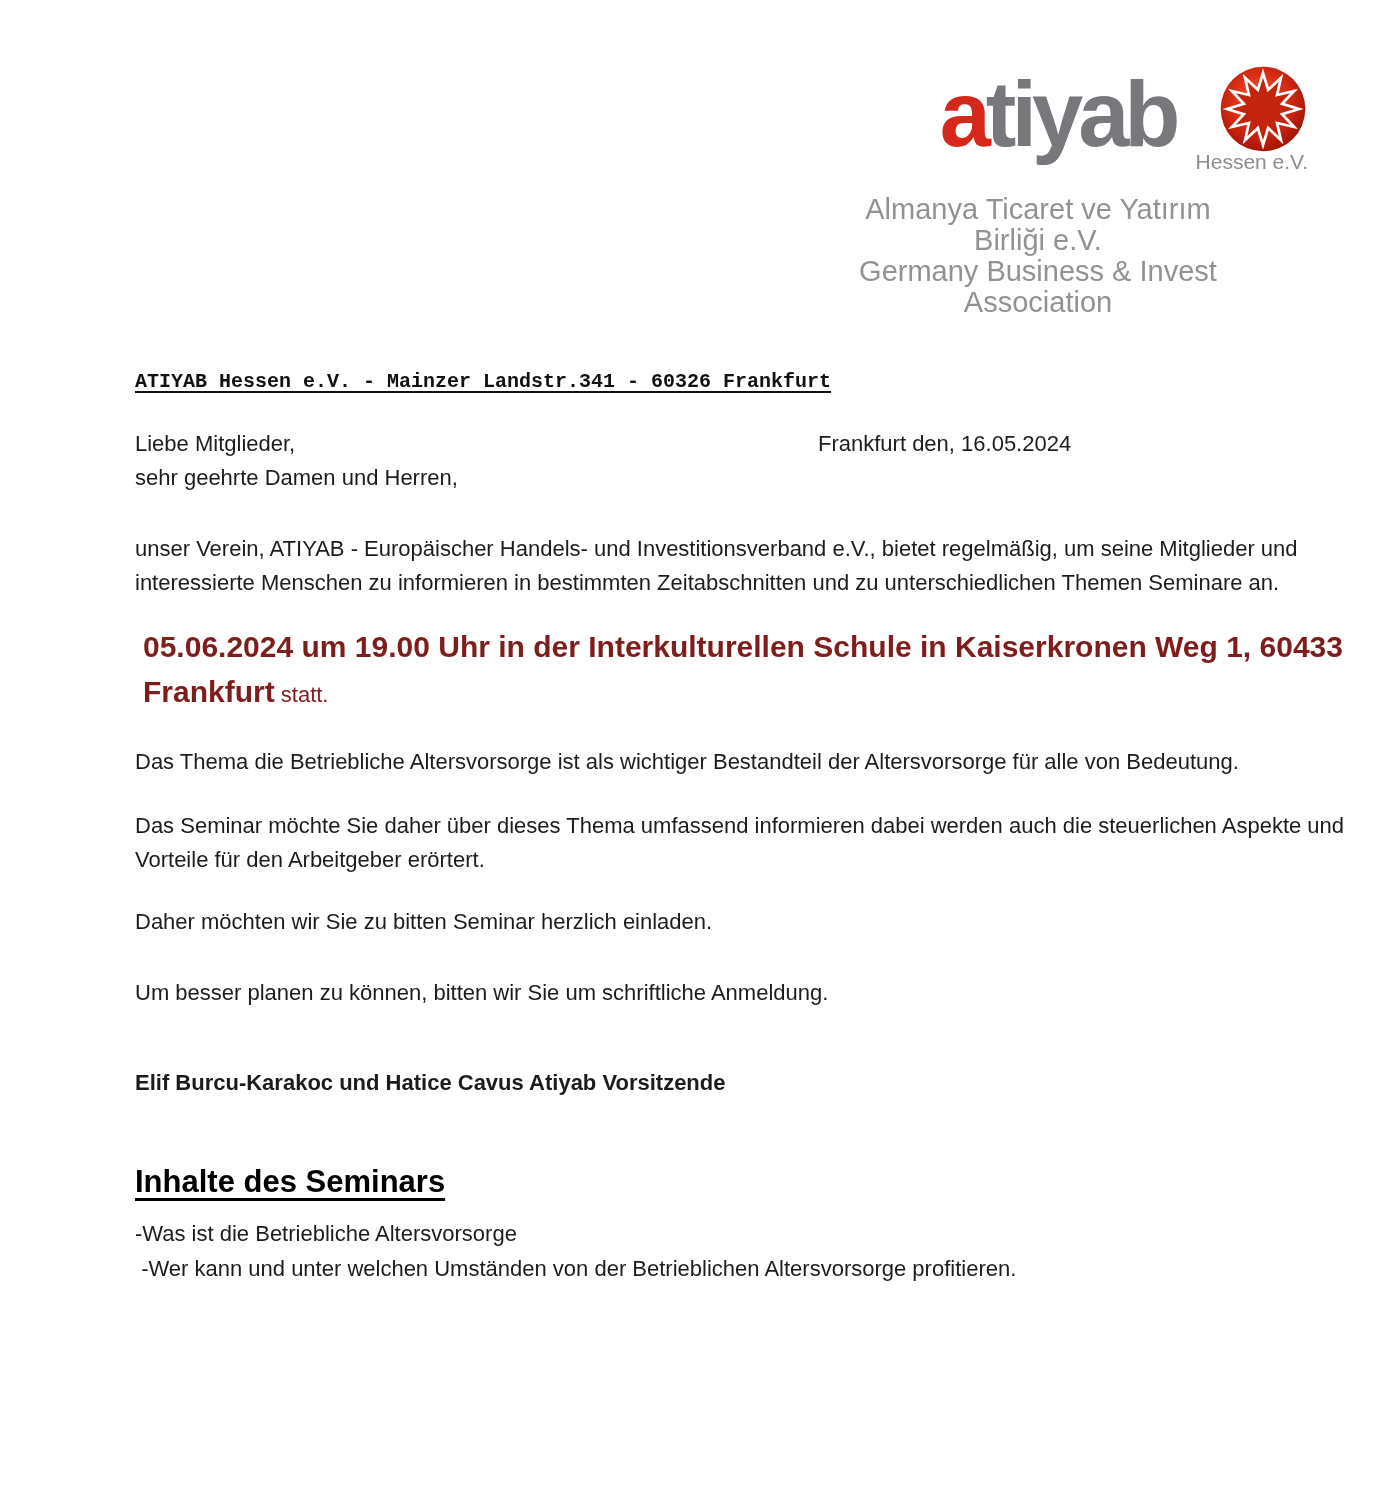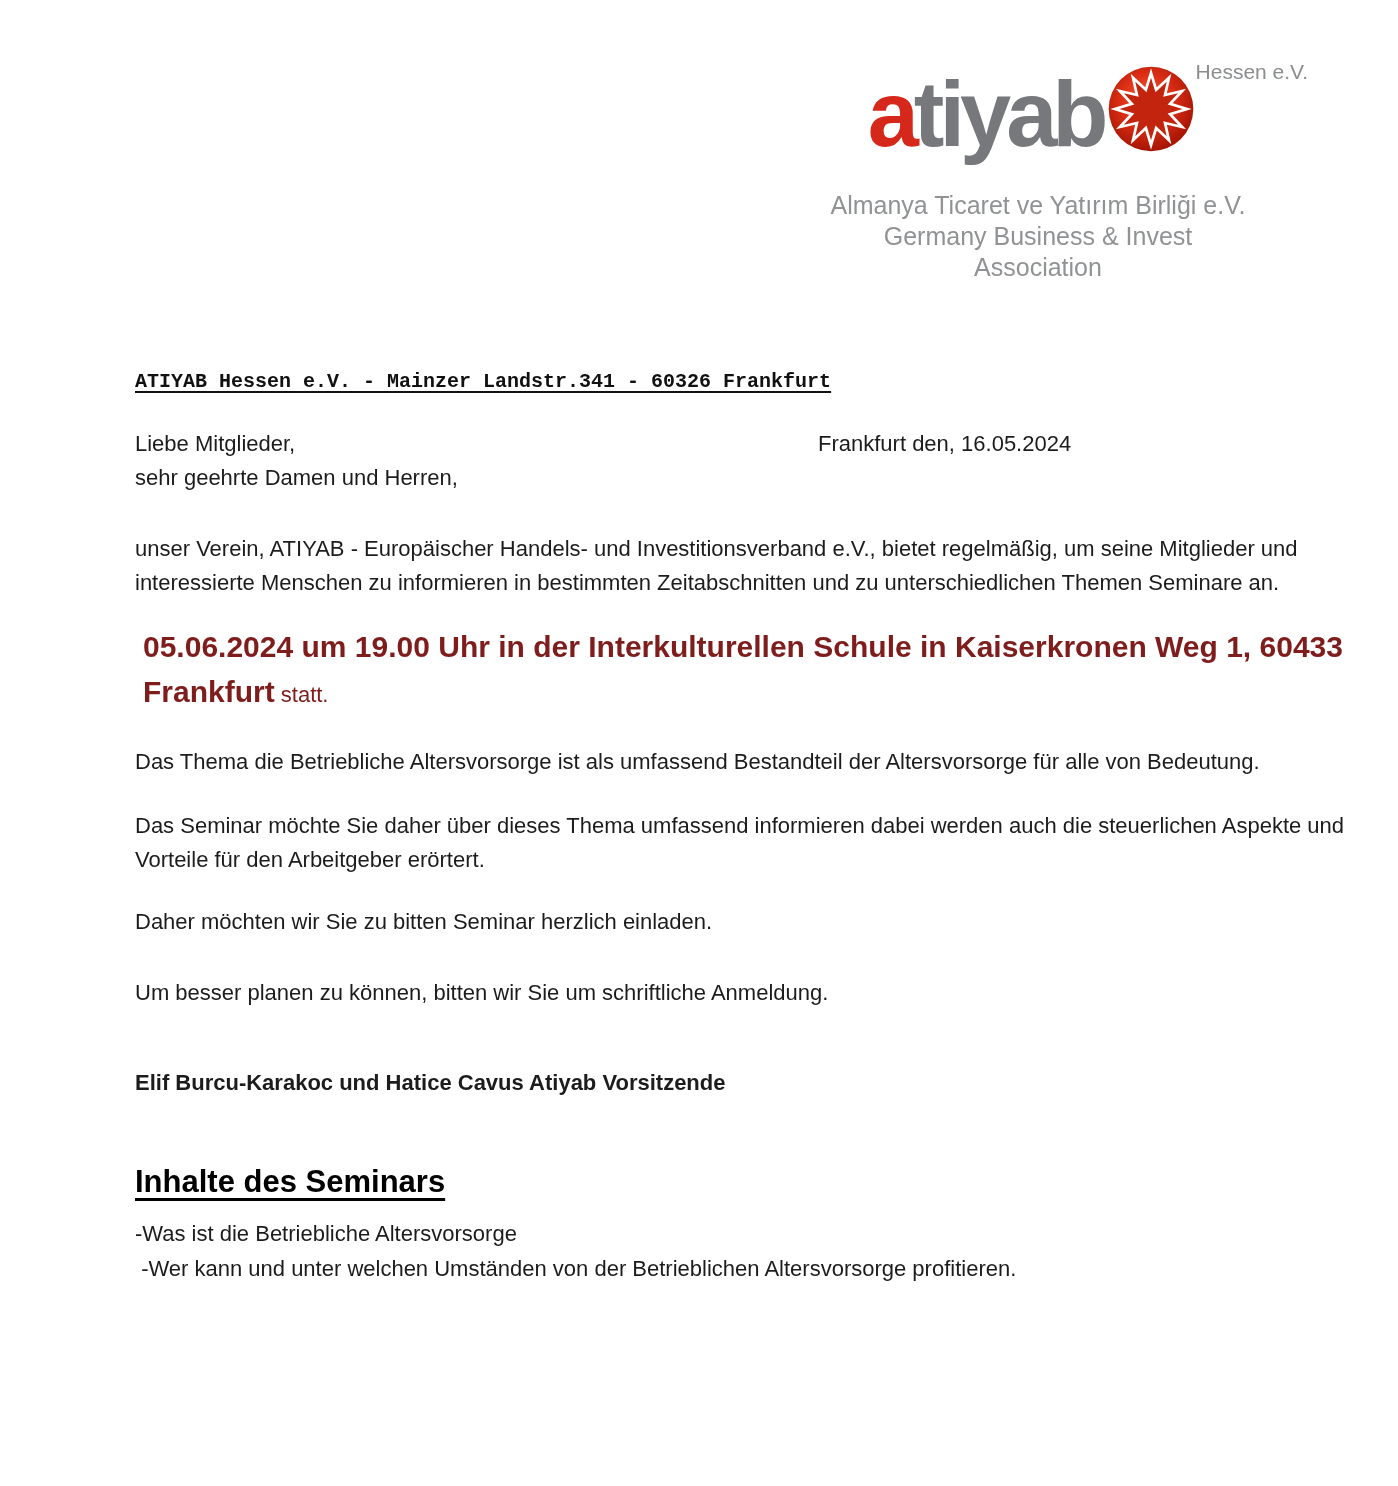--- a/index.html
+++ b/index.html
@@ -34,36 +34,37 @@
     font-size:92px;
     font-weight:bold;
     letter-spacing:-5px;
     line-height:100px;
     color:#76787b;
     white-space:nowrap;
   }
   .wordmark .red{color:#d6281a;}
   .logo-right-col{
     display:flex;
-    align-items:flex-start;
-    margin-left:2px;
+    flex-direction:column;
+    align-items:flex-end;
+    margin-left:20px;
   }
   .starburst{width:90px;height:90px;}
   .hessen-label{
     font-size:21px;
     color:#8b8d8f;
     margin-top:-4px;
     white-space:nowrap;
   }
   .logo-subtitles{
     width:420px;
     text-align:center;
-    margin-top:26px;
+    margin-top:20px;
     color:#909294;
-    font-size:25px;
+    font-size:29px;
     line-height:31px;
   }
 
   
   .content{
     position:absolute;
     left:135px;
     top:370px;
     width:1210px;
   }
@@ -171,21 +172,21 @@
       <div>Liebe Mitglieder,</div>
       <span class="date-line">Frankfurt den, 16.05.2024</span>
       <div>sehr geehrte Damen und Herren,</div>
     </div>
 
     <p class="para para-intro body-text">unser Verein, ATIYAB - Europäischer Handels- und Investitionsverband e.V., bietet regelmäßig, um seine Mitglieder und interessierte Menschen zu informieren in bestimmten Zeitabschnitten und zu unterschiedlichen Themen Seminare an.</p>
 
 
     <p class="seminar-heading"><span>05.06.2024 um 19.00 Uhr in der Interkulturellen Schule in Kaiserkronen Weg 1, 60433 Frankfurt</span><span class="suffix"> statt.</span></p>
 
-    <p class="para para-topic body-text">Das Thema die Betriebliche Altersvorsorge ist als umfassend Bestandteil der Altersvorsorge für alle von Bedeutung.</p>
+    <p class="para para-topic body-text">Das Thema die Betriebliche Altersvorsorge ist als wichtiger Bestandteil der Altersvorsorge für alle von Bedeutung.</p>
 
     <p class="para para-details body-text">Das Seminar möchte Sie daher über dieses Thema umfassend informieren dabei werden auch die steuerlichen Aspekte und Vorteile für den Arbeitgeber erörtert.</p>
 
     <p class="para para-invite body-text">Daher möchten wir Sie zu bitten Seminar herzlich einladen.</p>
 
     <p class="para para-registration body-text">Um besser planen zu können, bitten wir Sie um schriftliche Anmeldung.</p>
 
     <p class="signature body-text">Elif Burcu-Karakoc und Hatice Cavus Atiyab Vorsitzende</p>
 
     <div>

